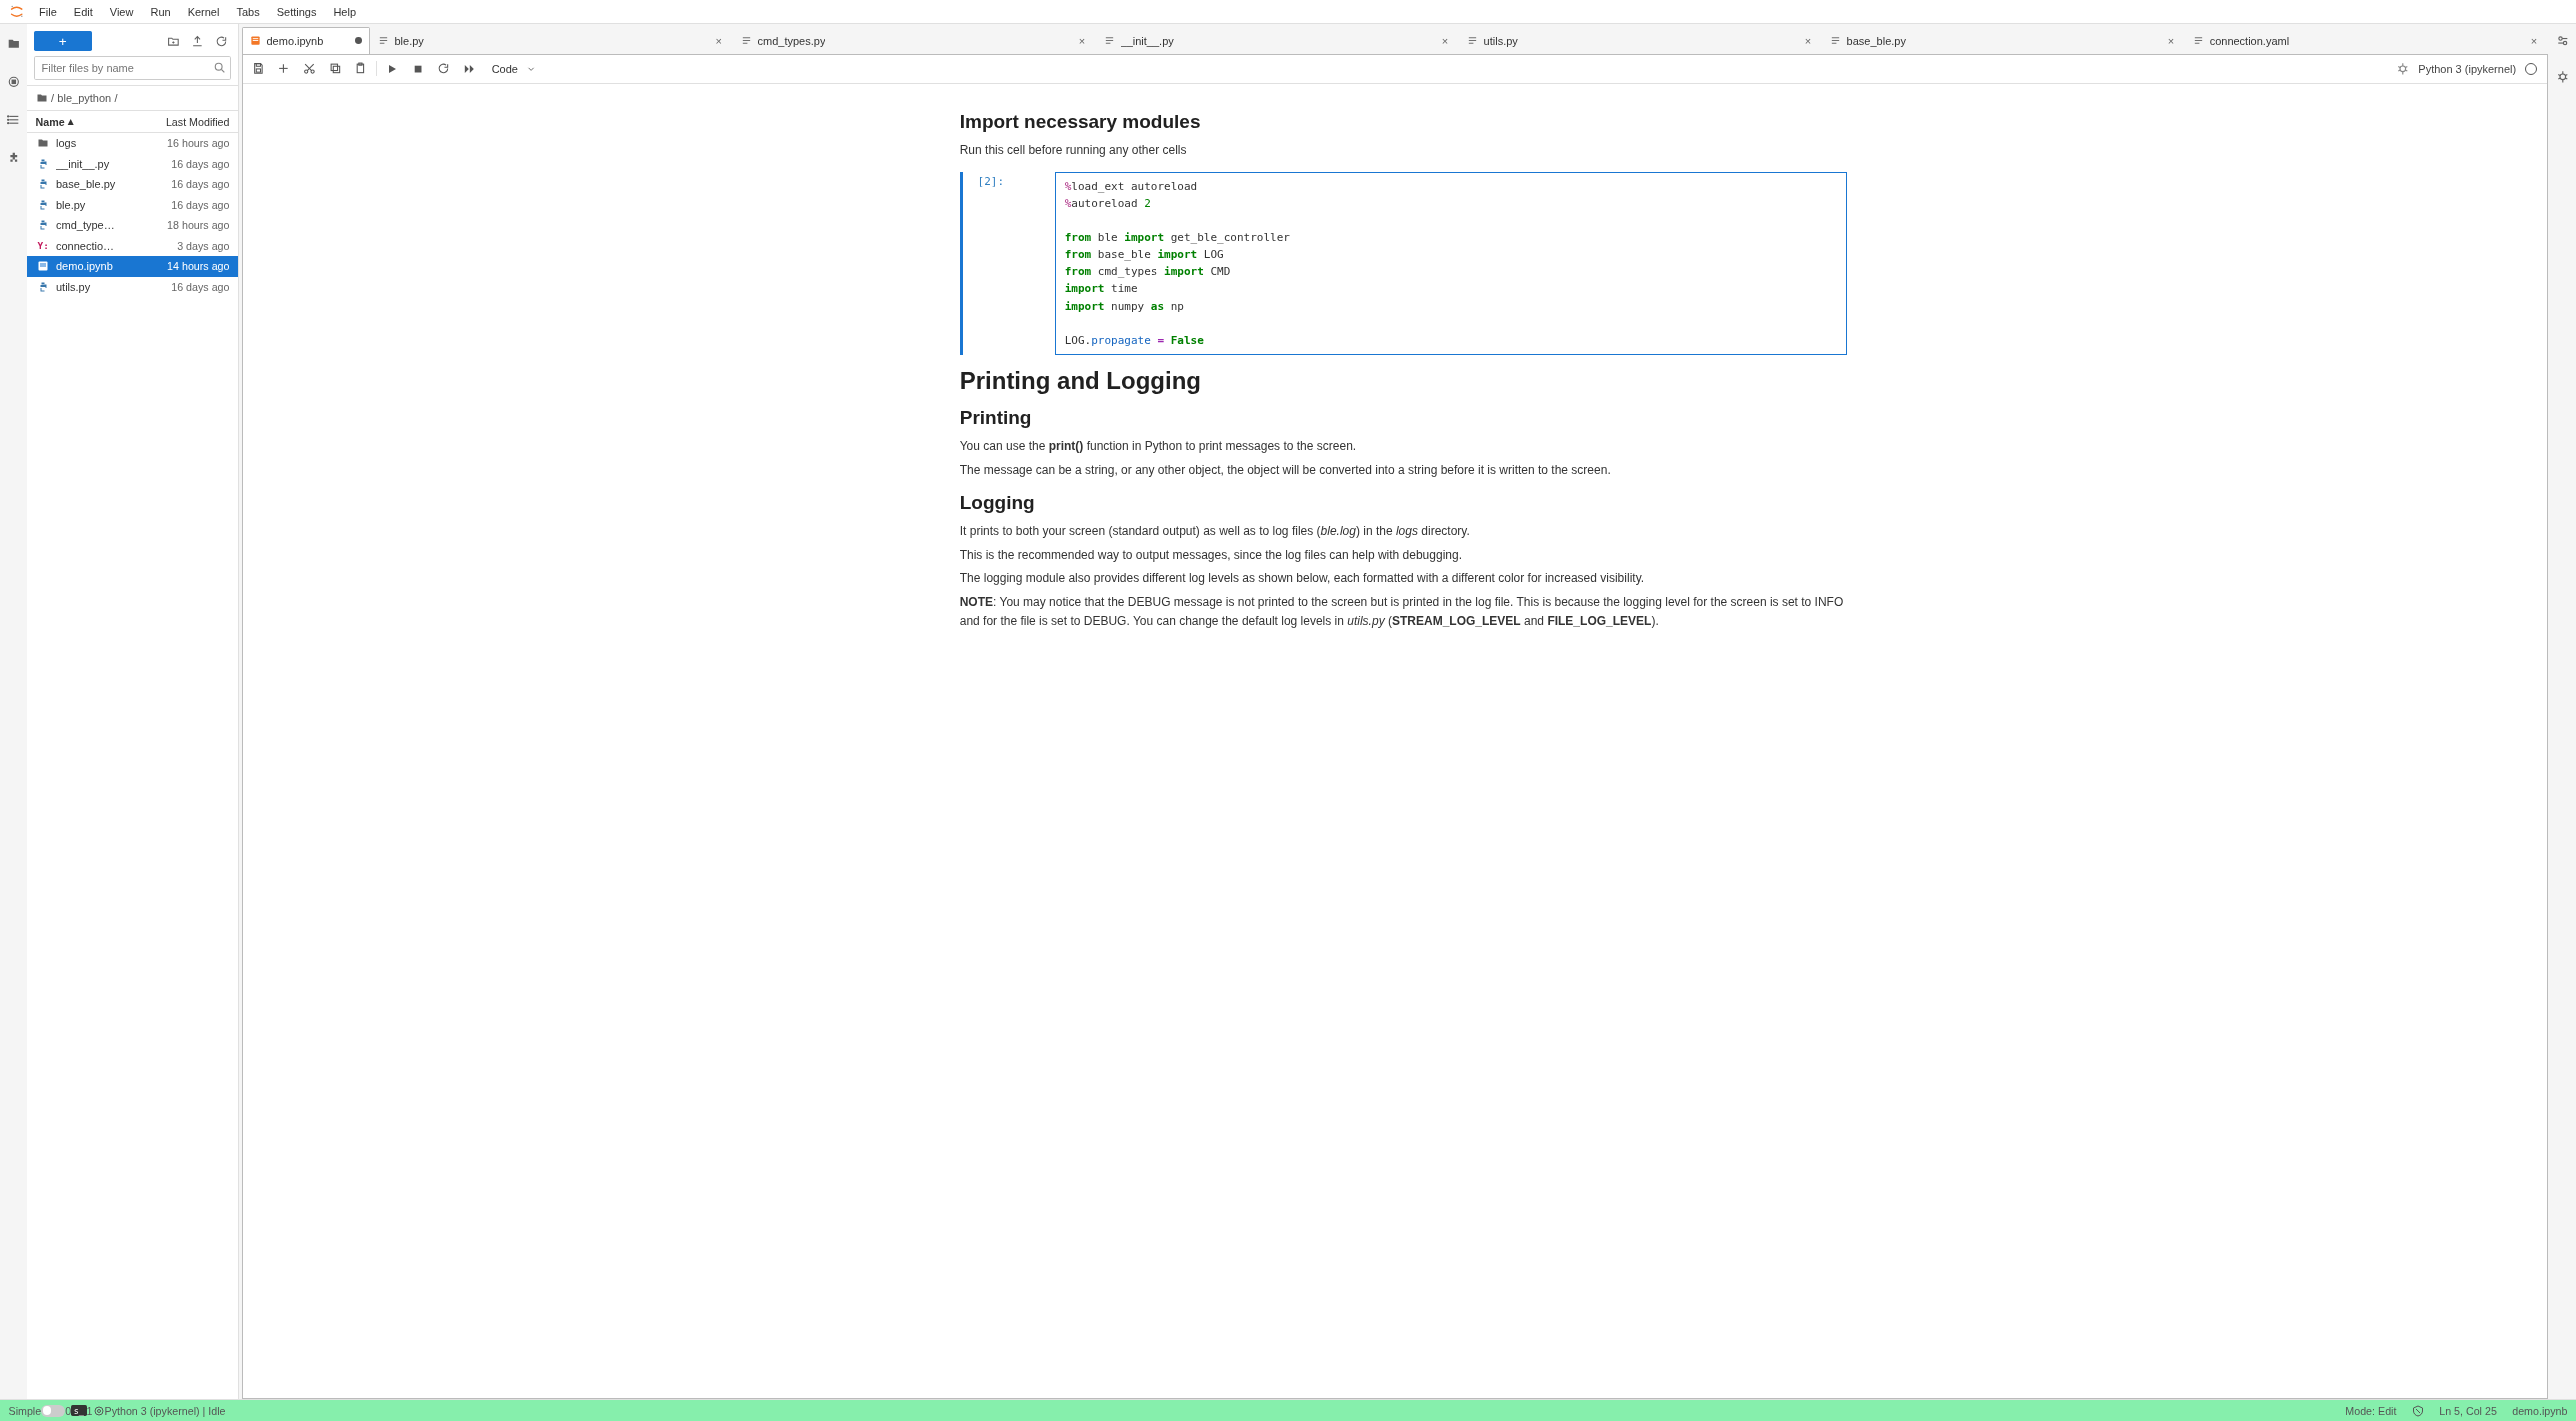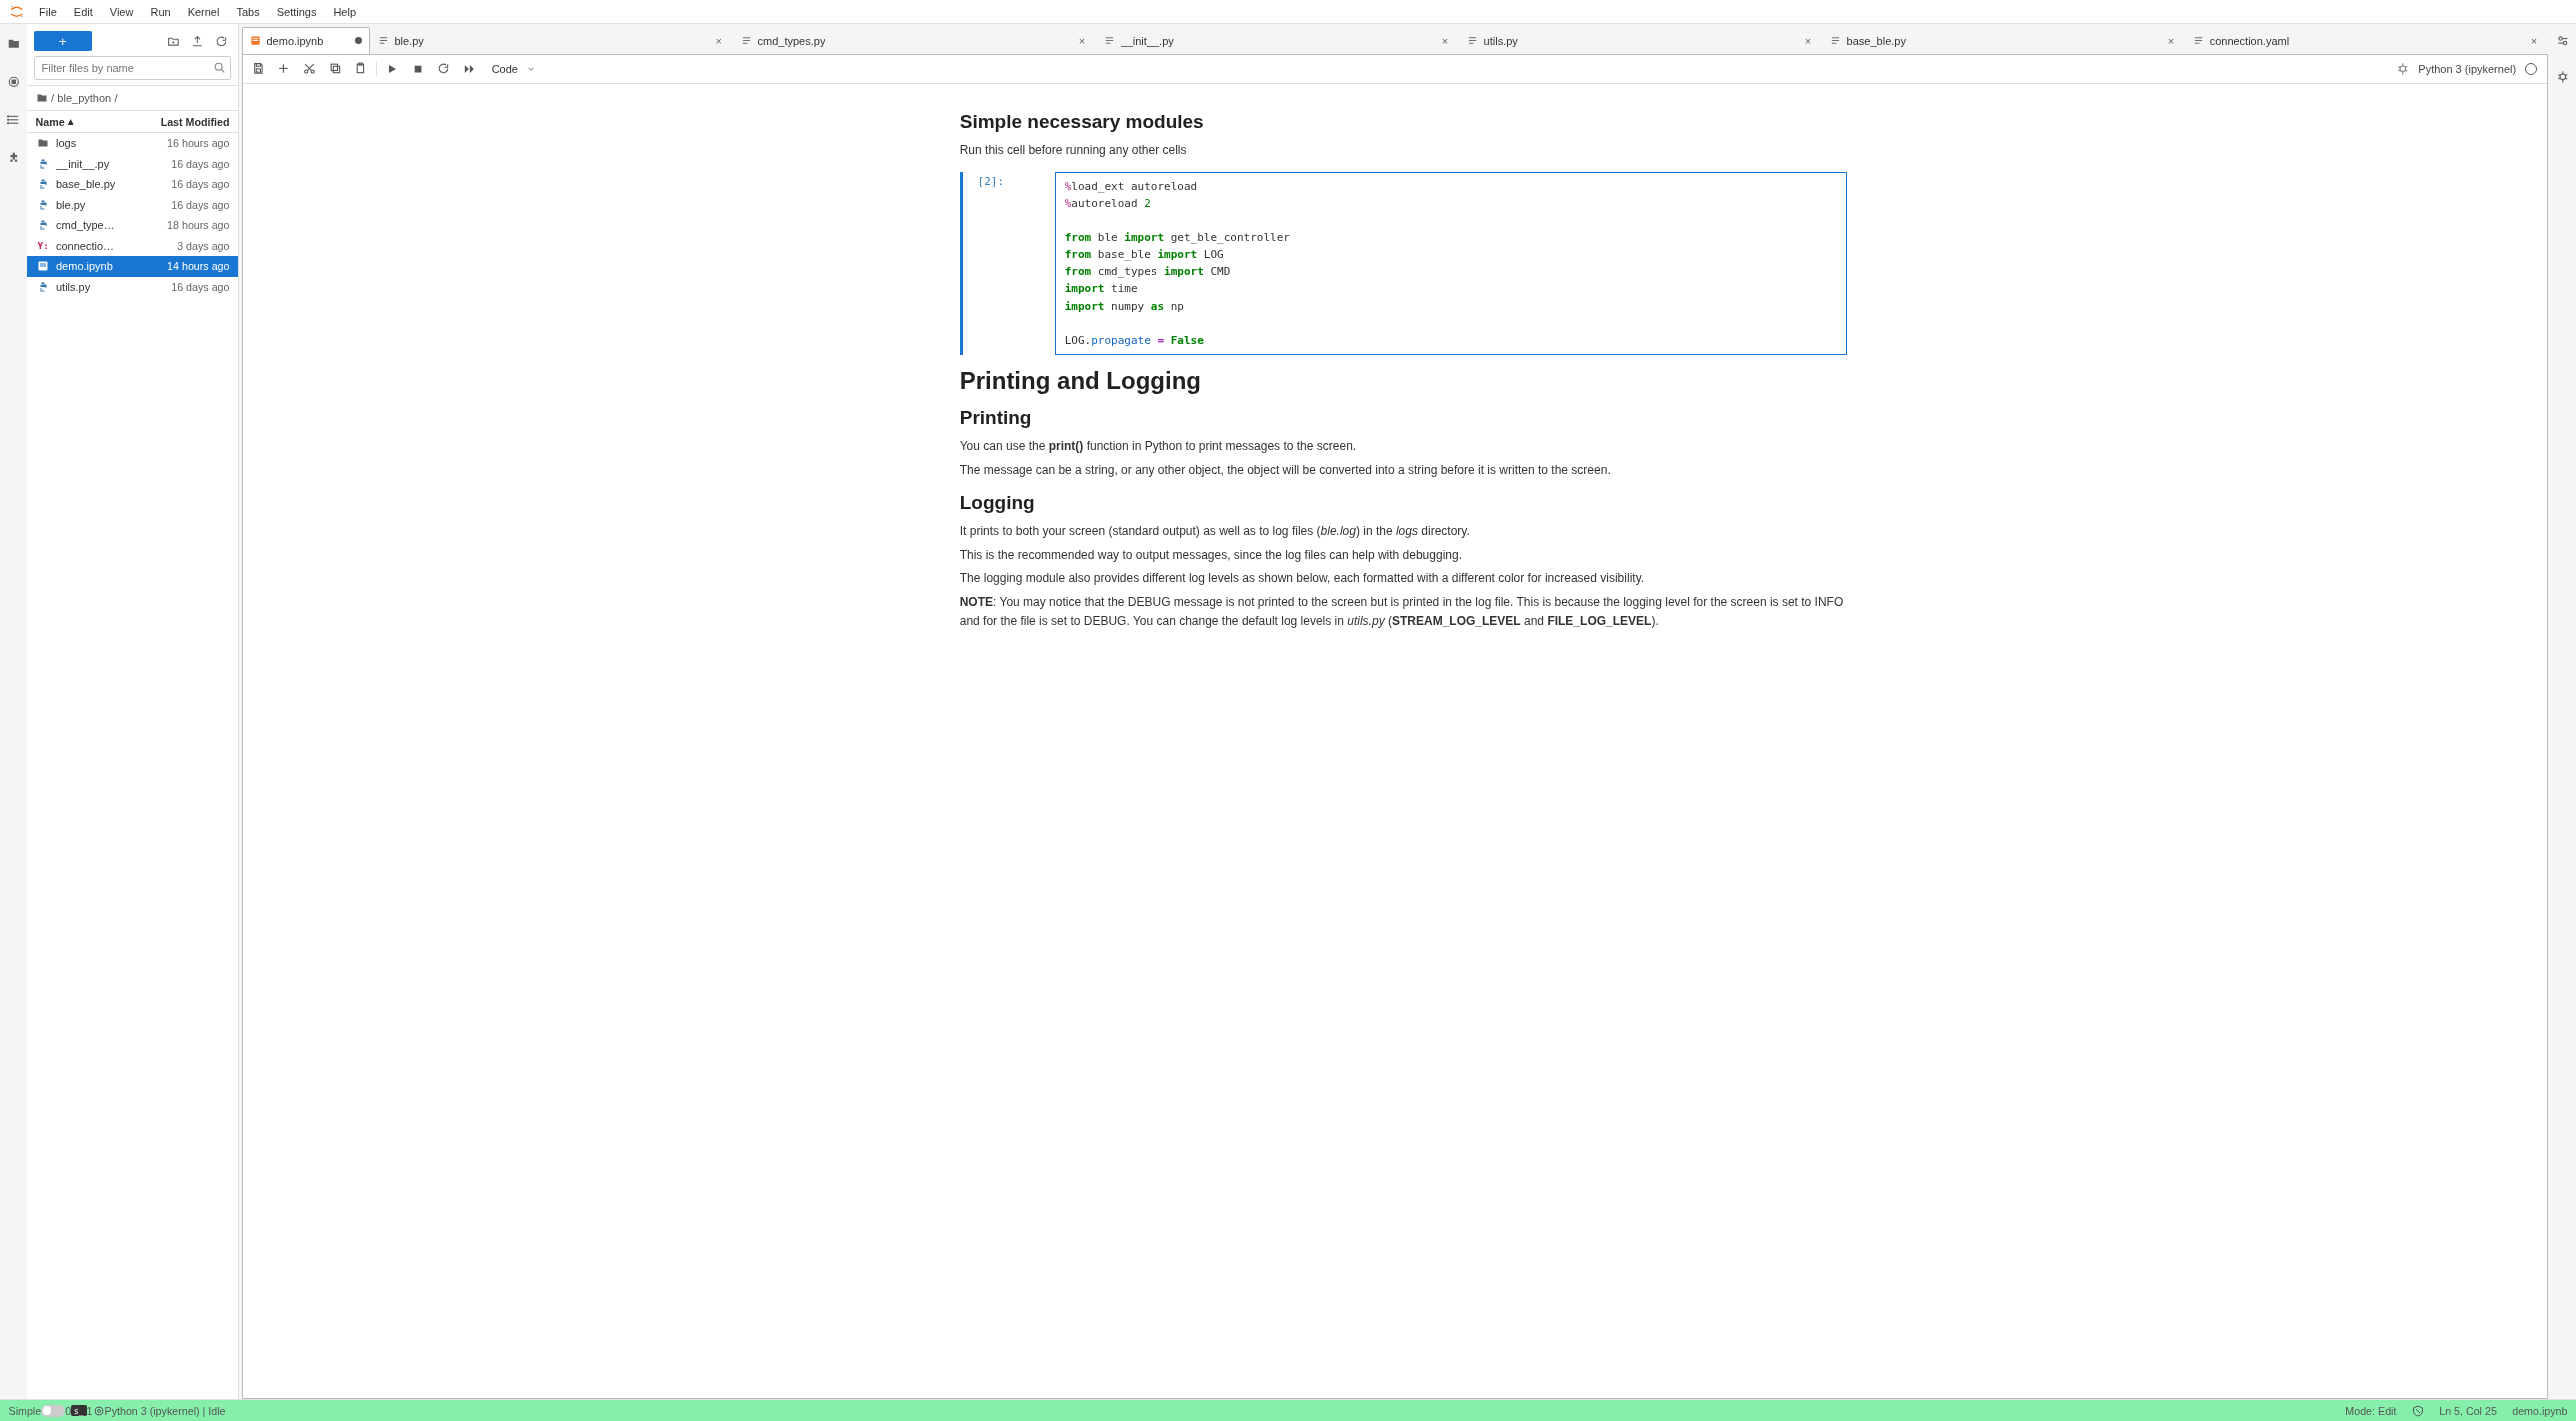--- a/index.html
+++ b/index.html
@@ -22,21 +22,21 @@
 .filebrowser { width: 212px; border-right:0.9px solid #e0e0e0; display:flex; flex-direction:column; background:#fff; }
 .fb-toolbar { display:flex; align-items:center; gap:3.4px; padding:6.8px 6.8px 5.1px 6.8px; }
 .fb-new-btn { background:#1976d2; color:#fff; border:none; border-radius:1.7px; width:58px; height:20.5px; display:flex; align-items:center; justify-content:center; cursor:pointer; font-size:13.6px;}
 .fb-icon-btn { width:20.5px; height:20.5px; display:flex; align-items:center; justify-content:center; color:#555; cursor:pointer; border-radius:1.7px; }
 .fb-filter { margin:0 6.8px 5.1px 6.8px; position:relative; }
 .fb-filter input { width:100%; height:24px; border:0.9px solid #ccc; border-radius:1.7px; padding:1.7px 22px 1.7px 6.8px; font-size:11px; outline:none; }
 .fb-filter .search-icon { position:absolute; right:5.1px; top:4.3px; color:#888; }
 .fb-breadcrumb { display:flex; align-items:center; padding:3.4px 8.5px; border-top:0.9px solid #e0e0e0; border-bottom:0.9px solid #e0e0e0; color:#555; gap:3.4px; height:25.6px;}
 .fb-header { display:flex; border-bottom:0.9px solid #e0e0e0; font-size:10.7px; color:#333; height:22px; align-items:center;}
 .fb-header .col-name { flex:1; padding-left:8.5px; font-weight:600; display:flex; align-items:center; gap:3.4px;}
-.fb-header .col-mod { width:94px; text-align:right; padding-right:8.5px; font-weight:700;}
+.fb-header .col-mod { width:94px; text-align:right; padding-right:8.5px; font-weight:400;}
 .fb-list { flex:1; overflow:auto; }
 .fb-row { display:flex; align-items:center; height:20.5px; padding:0 8.5px; cursor:pointer; }
 .fb-row.selected { background:#1976d2; color:#fff; }
 .fb-row .file-icon { width:15.4px; margin-right:5.1px; display:flex; align-items:center; justify-content:center; }
 .fb-row .file-name { flex:1; white-space:nowrap; overflow:hidden; text-overflow:ellipsis; font-size:11px;}
 .fb-row .file-mod { width:85px; text-align:right; font-size:10.7px; color:#666;}
 .fb-row.selected .file-mod { color:#fff; }
 
 
 .docarea { flex:1; display:flex; flex-direction:column; min-width:0; background:#f5f5f5; padding:2.6px 2.6px 0 2.6px;}
@@ -431,21 +431,21 @@
               </svg>
             </span>
           <span style="cursor:pointer">Python 3 (ipykernel)</span>
           <span class="kstatus-circle"></span>
         </div>
       </div>
 
       <div class="nb-body">
         <div class="nb-inner">
           <div class="md">
-            <h2>Simple necessary modules</h2>
+            <h2>Import necessary modules</h2>
             <p>Run this cell before running any other cells</p>
           </div>
 
           <div class="code-cell">
             <div class="cc-bar"></div>
             <div class="cc-prompt">[2]:</div>
             <div class="cc-code"><span class="tok-magic">%</span><span>load_ext autoreload</span>
 <span class="tok-magic">%</span><span>autoreload </span><span class="tok-num">2</span>
 <span></span>
 <span class="tok-kw">from</span><span> ble </span><span class="tok-kw">import</span><span> get_ble_controller</span>

